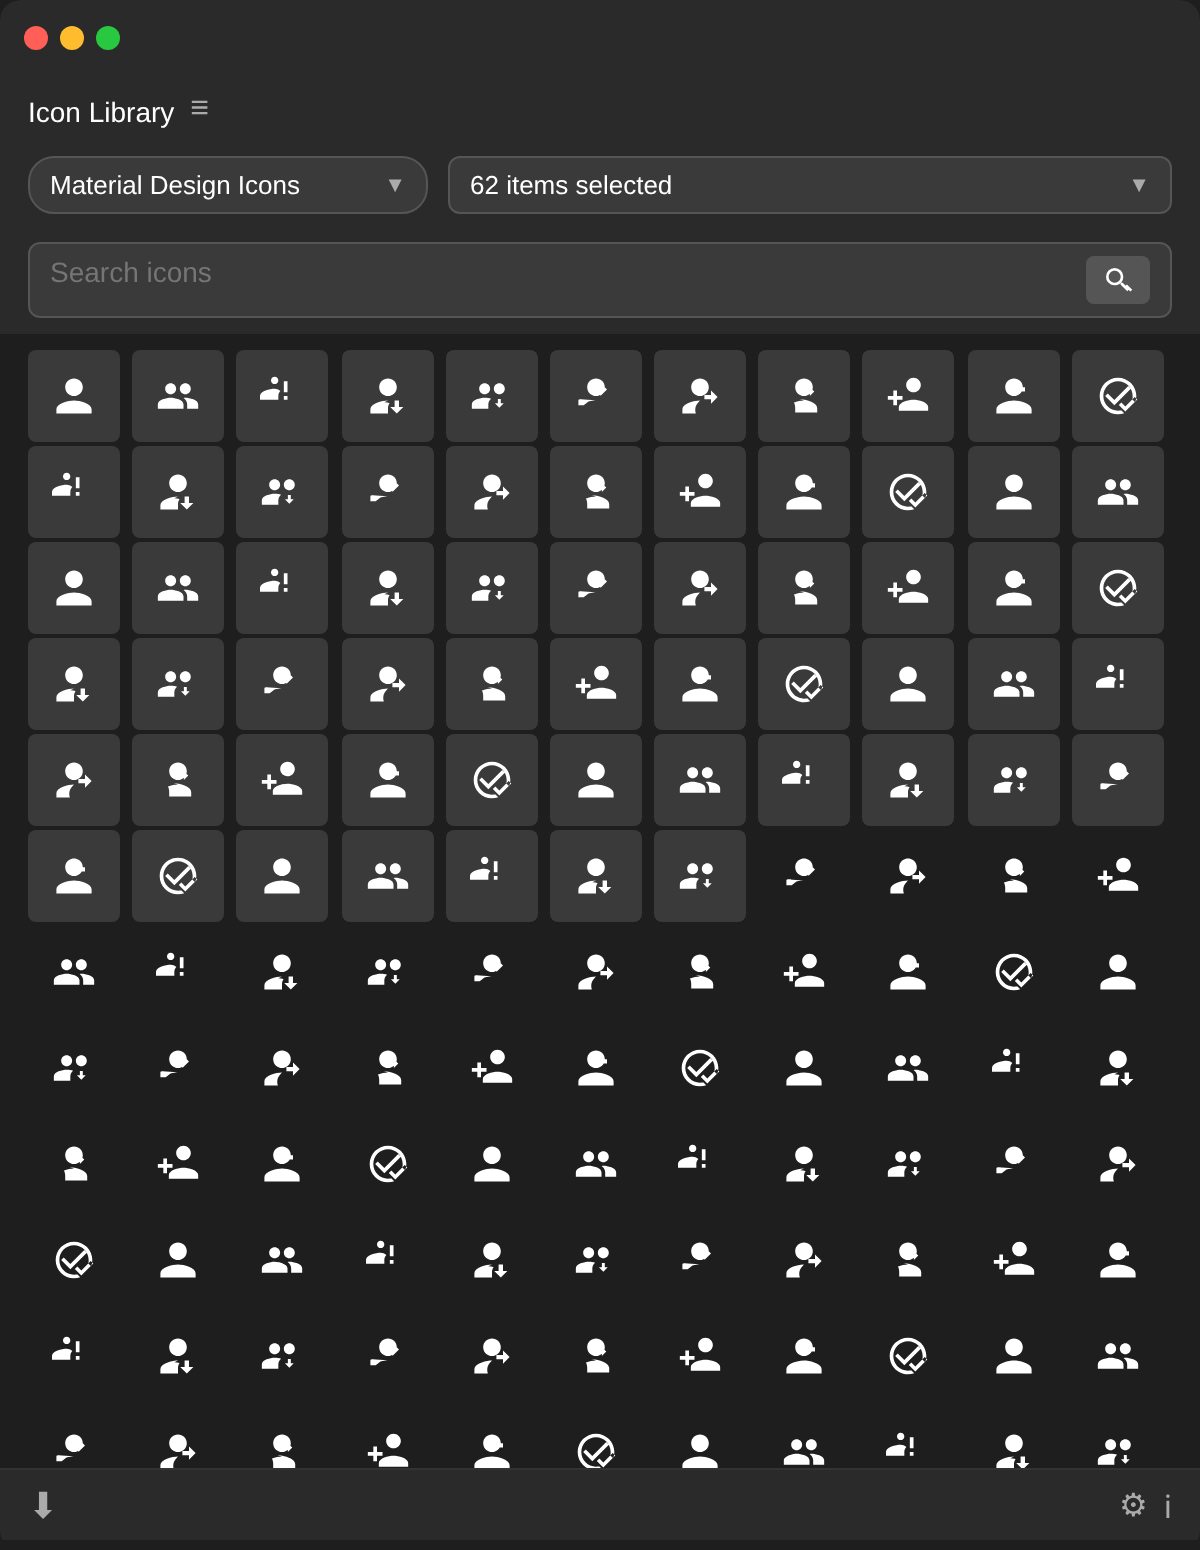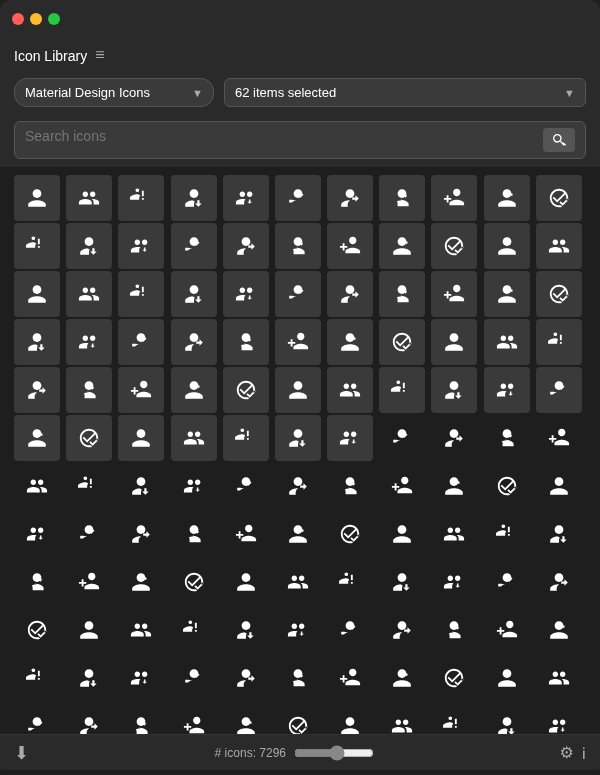--- a/index.html
+++ b/index.html
@@ -887,21 +887,17 @@
           <path d="M16 11c1.66 0 2.99-1.34 2.99-3S17.66 5 16 5c-1.66 0-3 1.34-3 3s1.34 3 3 3zm-8 0c1.66 0 2.99-1.34 2.99-3S9.66 5 8 5C6.34 5 5 6.34 5 8s1.34 3 3 3zm0 2c-2.33 0-7 1.17-7 3.5V19h9v-2.5c0-1.25.62-2.33 1.56-3.02C10.47 13.1 9.27 13 8 13zm10.4 3l-2.4 2.4-2.4-2.4h1.6v-2.4h1.6V16h1.6z"></path>
         </svg>
       </div>
     </div>
 </div>
 
 <div class="status-bar">
   <div class="status-left">
     <button class="download-btn">⬇</button>
   </div>
-  <div class="status-center">
-    <span># icons: 7296</span>
-    <input type="range" class="slider" min="0" max="100" value="55" style="">
-  </div>
   <div class="status-right">
     <button class="gear-btn">⚙</button>
     <button class="info-btn">ℹ</button>
   </div>
 </div>
 
 </body></html>

